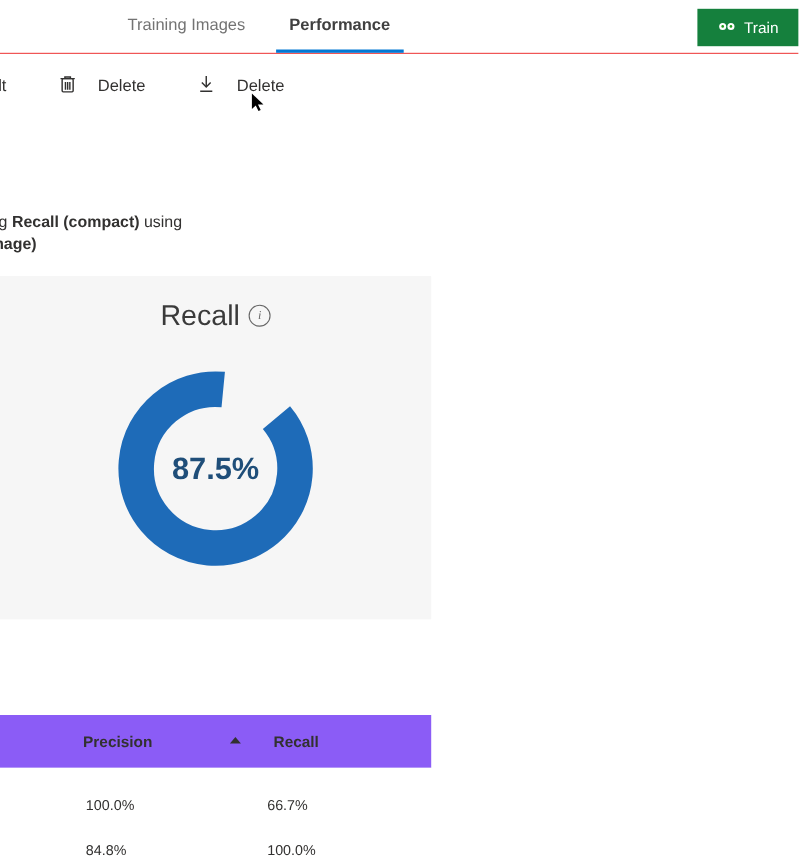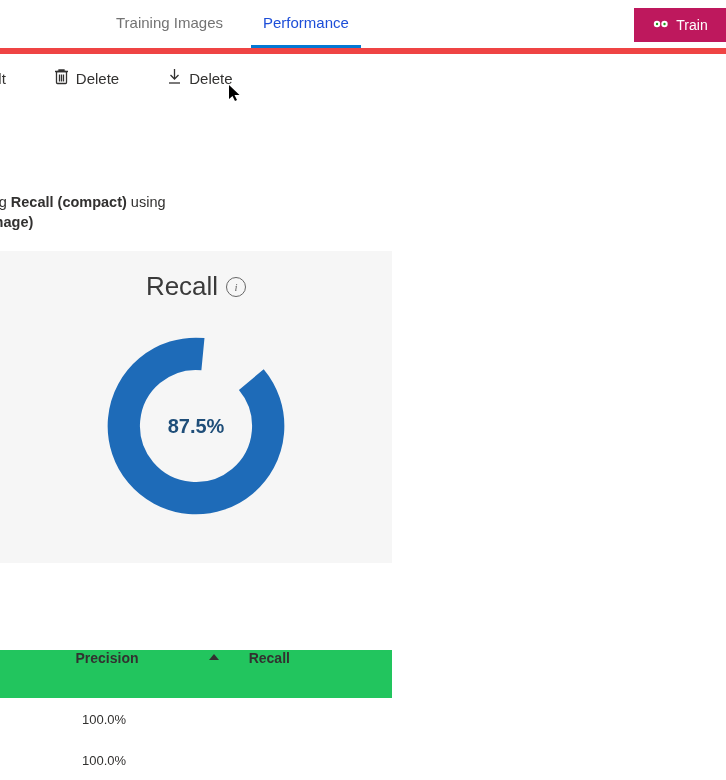--- a/index.html
+++ b/index.html
@@ -14,58 +14,58 @@
     position: relative;
   }
 
   
   .topnav {
     position: absolute;
     top: 0;
     left: 0;
     right: 0;
     height: 48px;
-    border-bottom: 6px solid #ef4444;
+    border-bottom: 1px solid #ef4444;
     display: flex;
     align-items: flex-end;
   }
   .tabs {
     display: flex;
     align-items: center;
     margin-left: 96px;
   }
   .tab {
     padding: 0 20px;
     height: 48px;
     line-height: 46px;
     font-size: 15px;
     color: #737373;
     cursor: pointer;
     position: relative;
   }
   .tab.active {
-    color: #1d4ed8;
-    font-weight: 400;
+    color: #404040;
+    font-weight: 700;
   }
   .tab.active::after {
     content: "";
     position: absolute;
     left: 8px;
     right: 8px;
     bottom: 0;
     height: 3px;
     background: #0378d4;
   }
   .train-btn {
     position: absolute;
     right: 0;
     top: 8px;
     height: 34px;
     min-width: 92px;
-    background: #be185d;
+    background: #15803d;
     color: #fff;
     border: none;
     display: flex;
     align-items: center;
     justify-content: center;
     gap: 6px;
     font-size: 14px;
     padding: 0 14px;
     cursor: pointer;
   }
@@ -83,21 +83,21 @@
     font-size: 15px;
     color: #323130;
   }
   .toolbar .cut-item {
     margin-left: -10px;
     color: #323130;
   }
   .toolbar .tool {
     display: flex;
     align-items: center;
-    gap: 7px;
+    gap: 20px;
     cursor: pointer;
   }
 
   .cursor {
     position: absolute;
     top: 84px;
     left: 228px;
     color: #000;
     pointer-events: none;
   }
@@ -160,53 +160,53 @@
   }
   .donut-center-label {
     position: absolute;
     top: 80px;
     left: 0;
     right: 0;
     height: 190px;
     display: flex;
     align-items: center;
     justify-content: center;
-    font-size: 20px;
+    font-size: 28px;
     font-weight: 600;
     color: #1f4e79;
   }
 
   
   .table {
     position: absolute;
     top: 650px;
     left: 0;
     width: 392px;
   }
   .th-row {
     display: flex;
-    background: #22c55e;
+    background: #8b5cf6;
     height: 48px;
-    align-items: flex-start;
+    align-items: center;
   }
   .th-cell {
     font-size: 14px;
     font-weight: 600;
     color: #323130;
     padding-left: 12px;
     position: relative;
   }
   .th-spacer { width: 70px; }
   .th-precision { width: 160px; margin-right: 2px; display: flex; align-items: center; justify-content: space-between; padding-right: 14px; }
   .th-recall { width: 158px; }
   .sort-icon { font-size: 12px; }
   .tr-row {
     display: flex;
     height: 40px;
-    align-items: center;
+    align-items: flex-end;
     border-top: 1px solid #fff;
   }
   .td-spacer { width: 70px; }
   .td-precision { width: 162px; padding-left: 12px; font-size: 13px; }
   .td-recall { width: 158px; padding-left: 12px; font-size: 13px; }
 </style>
 </head>
 <body>
 
 <div class="topnav">
@@ -293,18 +293,20 @@
           </svg>
       </span>
     </div>
     <div class="th-cell th-recall">
       <span>Recall</span>
     </div>
   </div>
   <div class="tr-row">
     <div class="td-spacer"></div>
     <div class="td-precision">100.0%</div>
+    <div class="td-recall">66.7%</div>
   </div>
   <div class="tr-row">
     <div class="td-spacer"></div>
+    <div class="td-precision">84.8%</div>
     <div class="td-recall">100.0%</div>
   </div>
 </div>
 
 </body></html>

